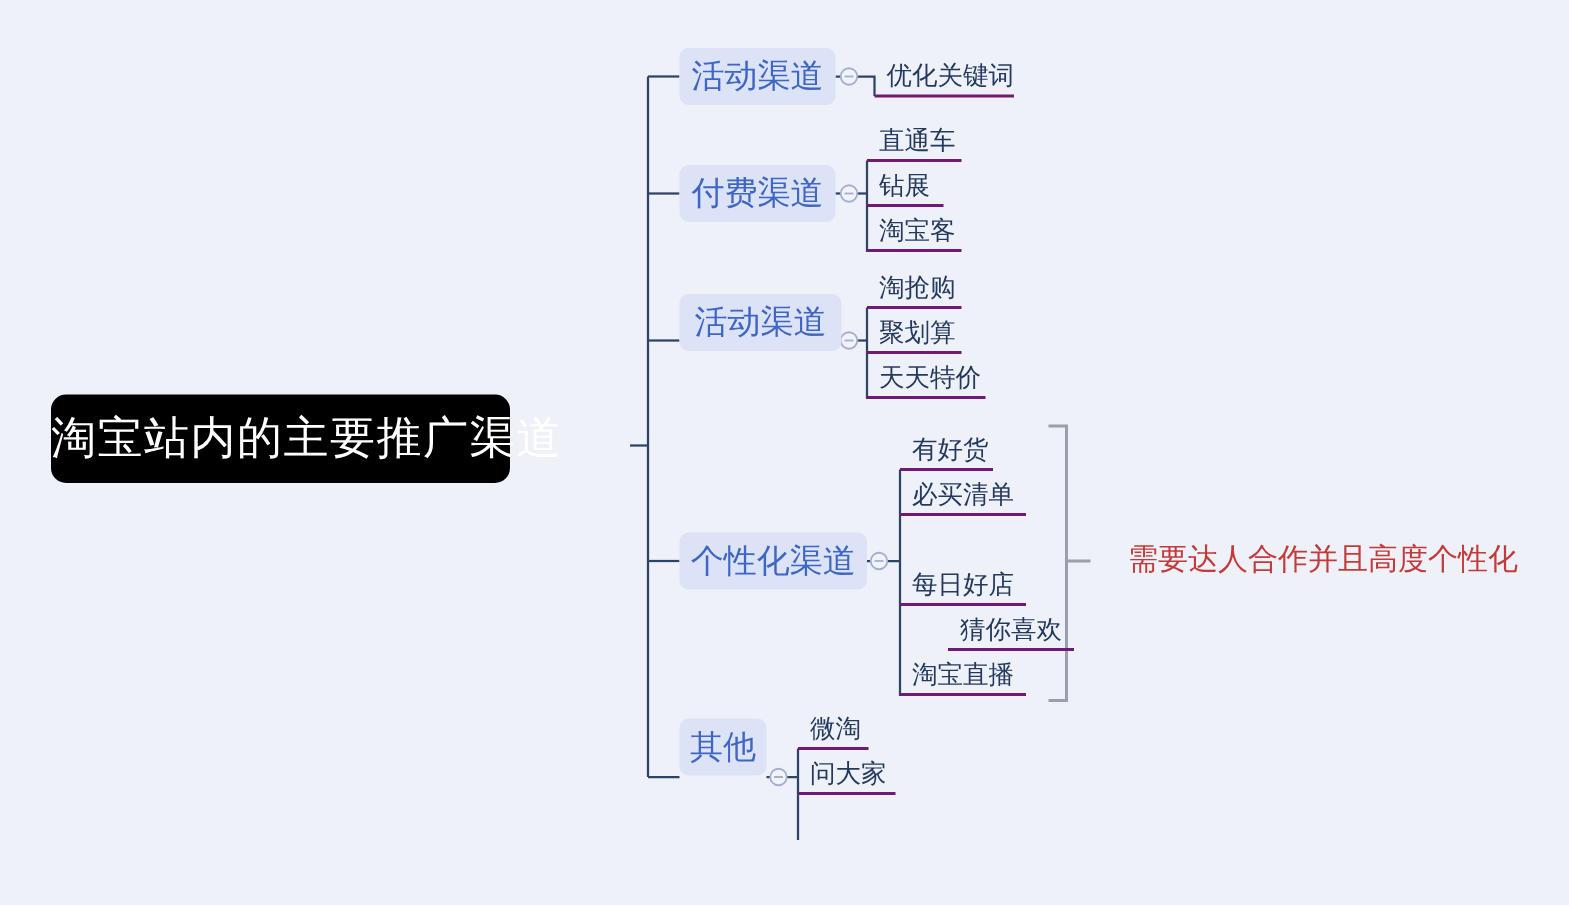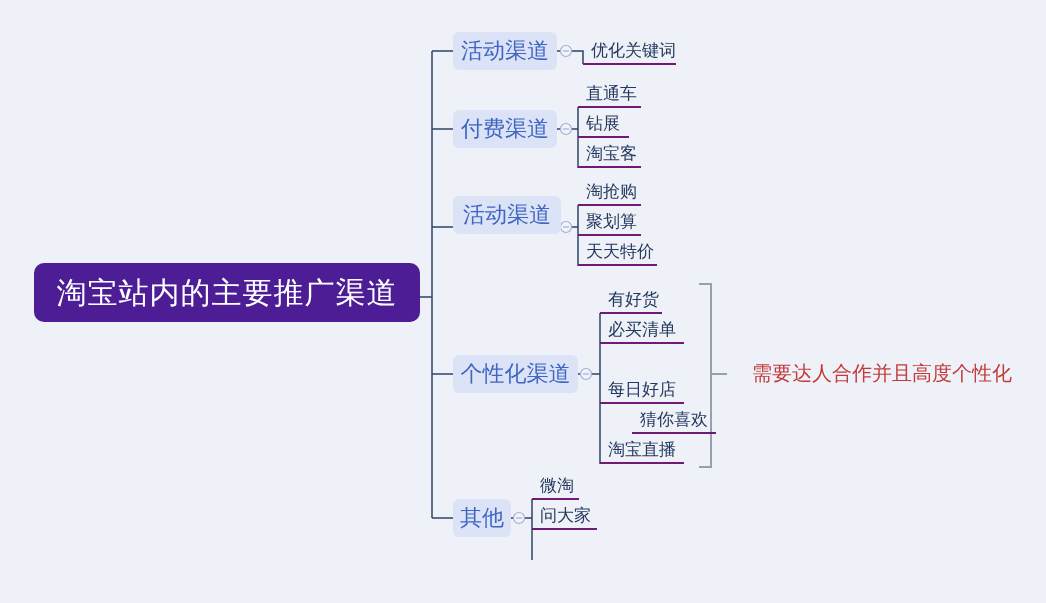--- a/index.html
+++ b/index.html
@@ -4,22 +4,22 @@
 <style>
   html,body{margin:0;padding:0;}
   body{
     width:1046px;height:603px;position:relative;overflow:hidden;
     background:#eef1f7;
     font-family:"Liberation Sans","DejaVu Sans",sans-serif;
   }
   #canvas{position:absolute;inset:0;width:1046px;height:603px;}
   svg.lines{position:absolute;left:0;top:0;width:1046px;height:603px;pointer-events:none;}
   .root-topic{
-    position:absolute;left:34px;top:263px;width:386px;height:59px;
-    background:#4c1d95;border-radius:10px;color:#ffffff;
+    position:absolute;left:34px;top:263px;width:306px;height:59px;
+    background:#000000;border-radius:10px;color:#ffffff;
     font-size:30px;line-height:59px;text-align:center;letter-spacing:1px;
     white-space:nowrap;
   }
   .branch-topic{
     position:absolute;height:38px;background:#dce3f7;border-radius:6px;
     color:#3f66c2;font-size:22px;line-height:38px;text-align:center;
     white-space:nowrap;
   }
   .child-topic{
     position:absolute;height:27px;line-height:25px;
@@ -93,21 +93,21 @@
       </g>
     </g>
   </svg>
 
   <div class="root-topic">淘宝站内的主要推广渠道</div>
 
   <div class="branch-topic" style="left:453px;top:32px;width:104px;">活动渠道</div>
   <div class="branch-topic" style="left:453px;top:110px;width:104px;">付费渠道</div>
   <div class="branch-topic" style="left:453px;top:196px;width:108px;">活动渠道</div>
   <div class="branch-topic" style="left:453px;top:355px;width:125px;">个性化渠道</div>
-  <div class="branch-topic" style="left:453px;top:499px;width:58px;">其他</div>
+  <div class="branch-topic" style="left:453px;top:479px;width:58px;">其他</div>
 
   <div class="child-topic" style="left:583px;top:38px;width:93px;">优化关键词</div>
 
   <div class="child-topic" style="left:578px;top:81px;width:63px;">直通车</div>
   <div class="child-topic" style="left:578px;top:111px;width:51px;">钻展</div>
   <div class="child-topic" style="left:578px;top:141px;width:63px;">淘宝客</div>
 
   <div class="child-topic" style="left:578px;top:179px;width:63px;">淘抢购</div>
   <div class="child-topic" style="left:578px;top:209px;width:63px;">聚划算</div>
   <div class="child-topic" style="left:578px;top:239px;width:79px;">天天特价</div>

